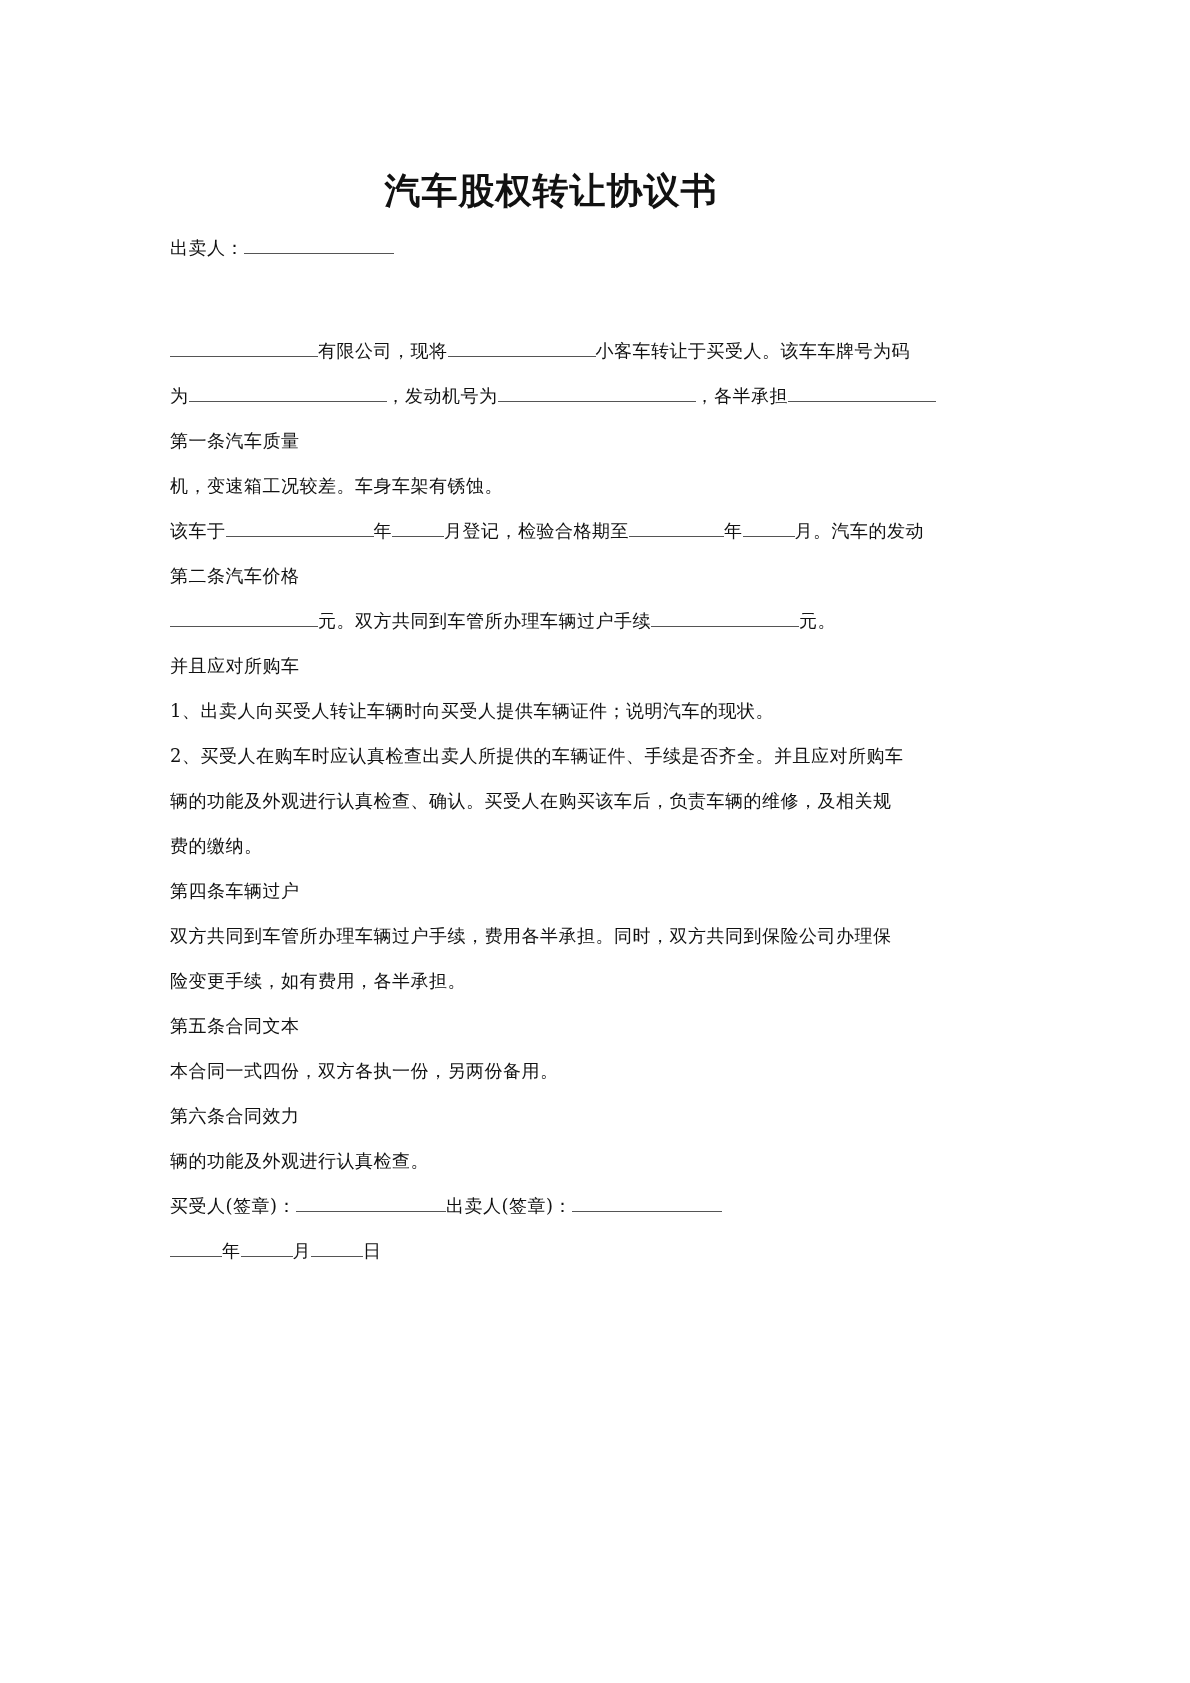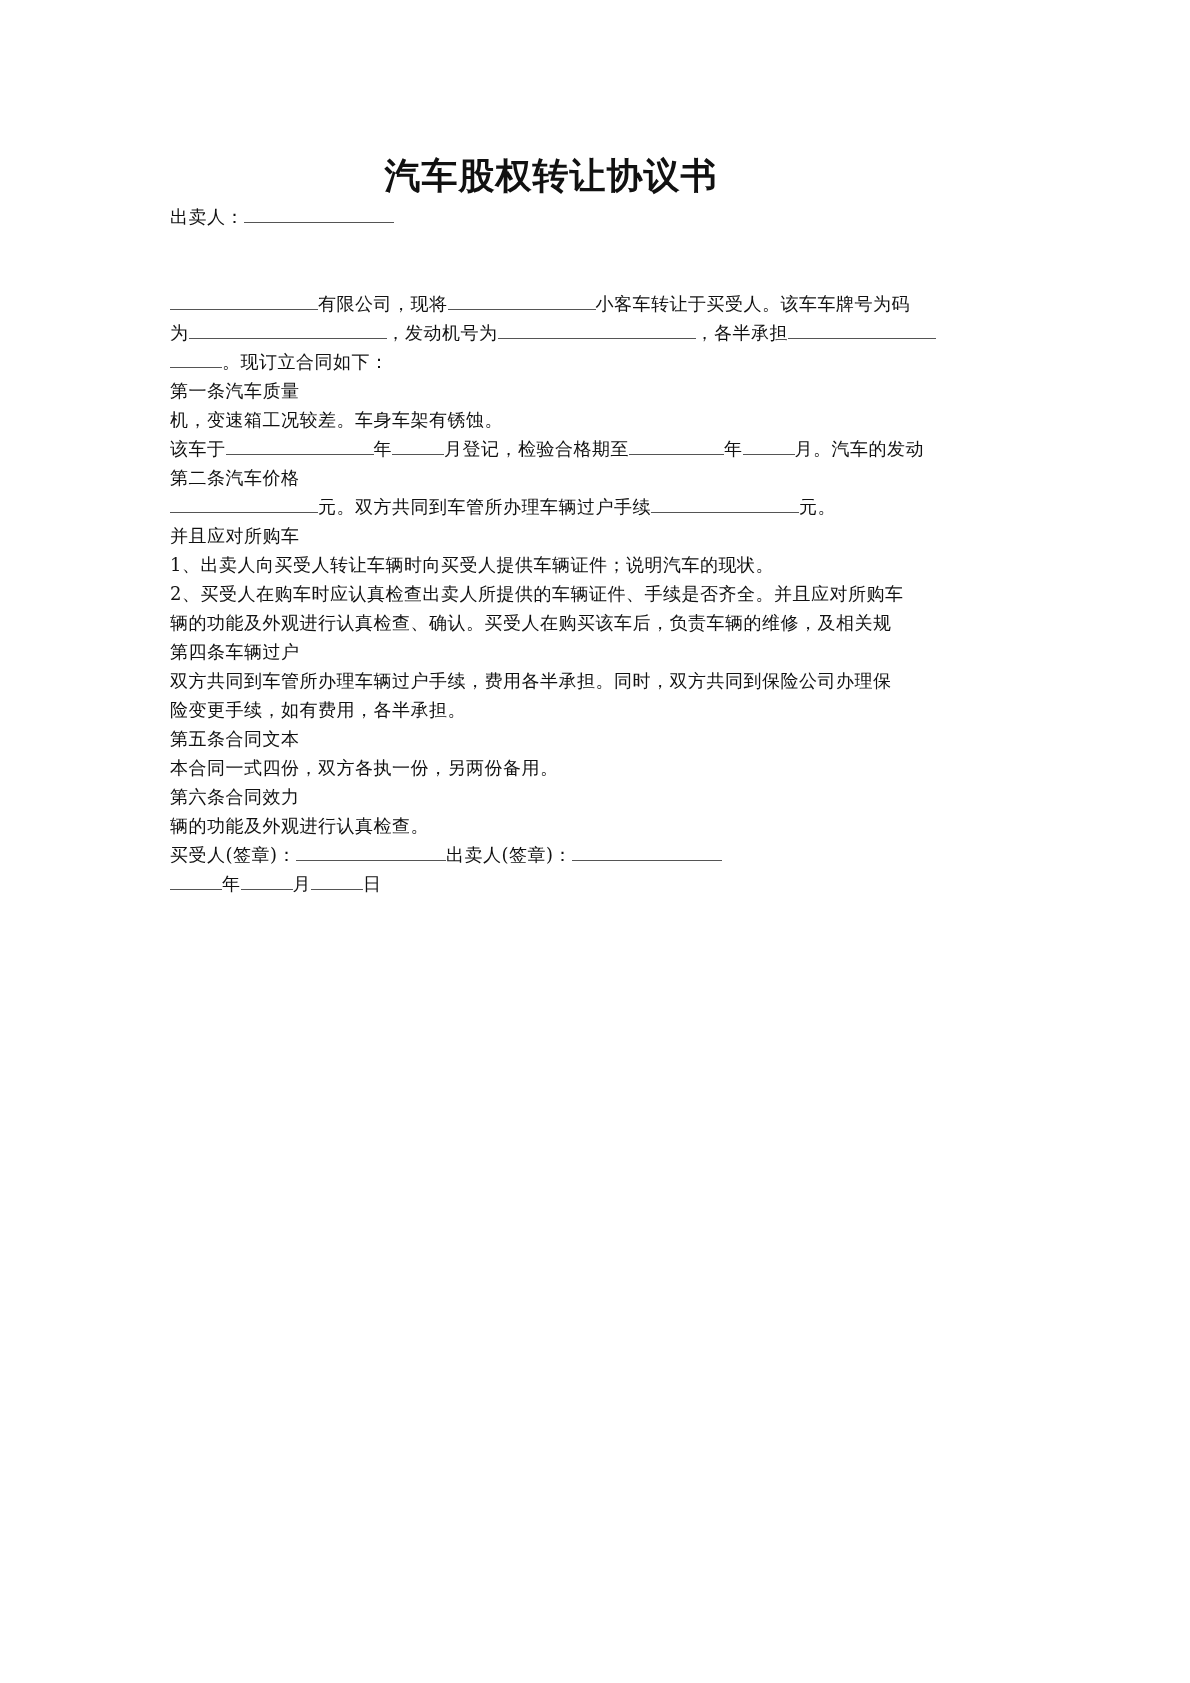--- a/index.html
+++ b/index.html
@@ -1,19 +1,19 @@
 <!DOCTYPE html>
 <html><head>
 <meta charset="utf-8">
 <style>
   html, body { margin: 0; padding: 0; background: #ffffff; }
   body { width: 1190px; height: 1683px; position: relative; overflow: hidden; }
-  .page { position: absolute; left: 170px; top: 150px; width: 772px; color: #111; font-family: "DejaVu Serif", "Liberation Serif", serif; }
+  .page { position: absolute; left: 170px; top: 165px; width: 772px; color: #111; font-family: "DejaVu Serif", "Liberation Serif", serif; }
   .title { text-align: center; font-size: 36px; font-weight: bold; font-family: "DejaVu Sans", "Liberation Sans", sans-serif; height: 52px; line-height: 52px; margin-left: -10px; letter-spacing: 1px; }
-  .line { font-size: 18px; line-height: 29px; height: 29px; white-space: nowrap; letter-spacing: 0.5px; }
+  .line { font-size: 18px; line-height: 29px; height: 29px; white-space: nowrap; letter-spacing: 0.5px; margin-top: 16px; }
   .gap { height: 58px; }
   .blank { display: inline-block; border-bottom: 1px solid #555; height: 20px; vertical-align: baseline; }
   .w5 { width: 52px; } .w9 { width: 95px; } .w14 { width: 148px; } .w19 { width: 198px; } .w15 { width: 150px; }
 </style>
 </head>
 <body>
 
 <div class="page">
   <div class="title">汽车股权转让协议书</div>
 
@@ -21,39 +21,37 @@
     <span>出卖人：</span><span class="blank w15"></span>
   </div>
   <div class="gap"></div>
 
   <div class="line">
     <span class="blank w14"></span><span>有限公司，现将</span><span class="blank w14"></span><span>小客车转让于买受人。该车车牌号为码</span>
   </div>
   <div class="line">
     <span>为</span><span class="blank w19"></span><span>，发动机号为</span><span class="blank w19"></span><span>，各半承担</span><span class="blank w14"></span>
   </div>
-  <div class="line">
-    <span class="blank w5"></span><span>。现订立合同如下：</span>
-  </div>
 
   <div class="line">第一条汽车质量</div>
   <div class="line">机，变速箱工况较差。车身车架有锈蚀。</div>
   <div class="line">
     <span>该车于</span><span class="blank w14"></span><span>年</span><span class="blank w5"></span><span>月登记，检验合格期至</span><span class="blank w9"></span><span>年</span><span class="blank w5"></span><span>月。汽车的发动</span>
   </div>
 
   <div class="line">第二条汽车价格</div>
   <div class="line">
     <span class="blank w14"></span><span>元。双方共同到车管所办理车辆过户手续</span><span class="blank w14"></span><span>元。</span>
   </div>
 
   <div class="line">并且应对所购车</div>
   <div class="line">1、出卖人向买受人转让车辆时向买受人提供车辆证件；说明汽车的现状。</div>
   <div class="line">2、买受人在购车时应认真检查出卖人所提供的车辆证件、手续是否齐全。并且应对所购车</div>
   <div class="line">辆的功能及外观进行认真检查、确认。买受人在购买该车后，负责车辆的维修，及相关规</div>
+  <div class="line">费的缴纳。</div>
 
   <div class="line">第四条车辆过户</div>
   <div class="line">双方共同到车管所办理车辆过户手续，费用各半承担。同时，双方共同到保险公司办理保</div>
   <div class="line">险变更手续，如有费用，各半承担。</div>
 
   <div class="line">第五条合同文本</div>
   <div class="line">本合同一式四份，双方各执一份，另两份备用。</div>
 
   <div class="line">第六条合同效力</div>
   <div class="line">辆的功能及外观进行认真检查。</div>

